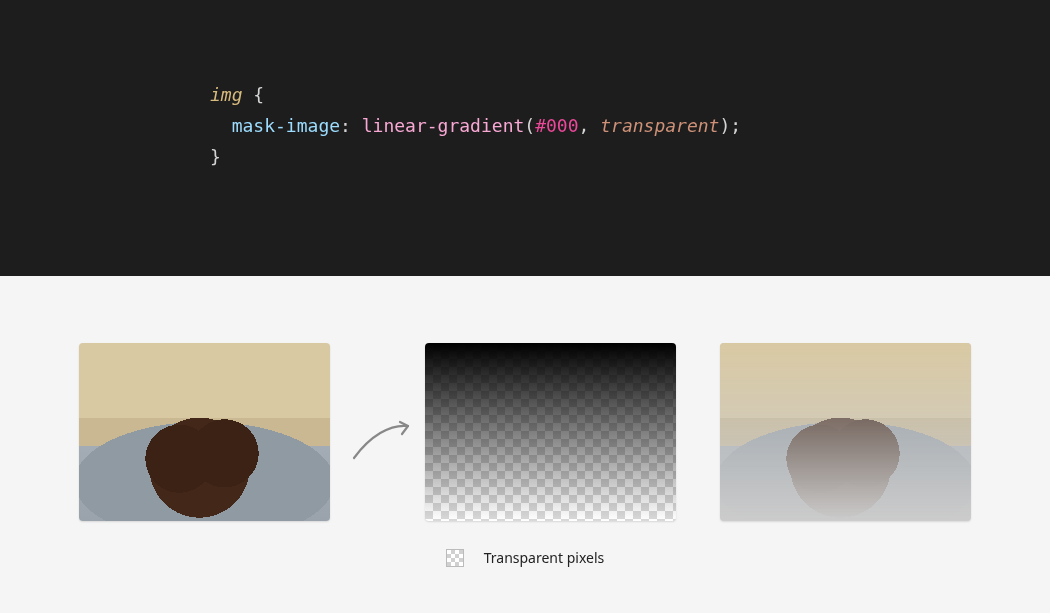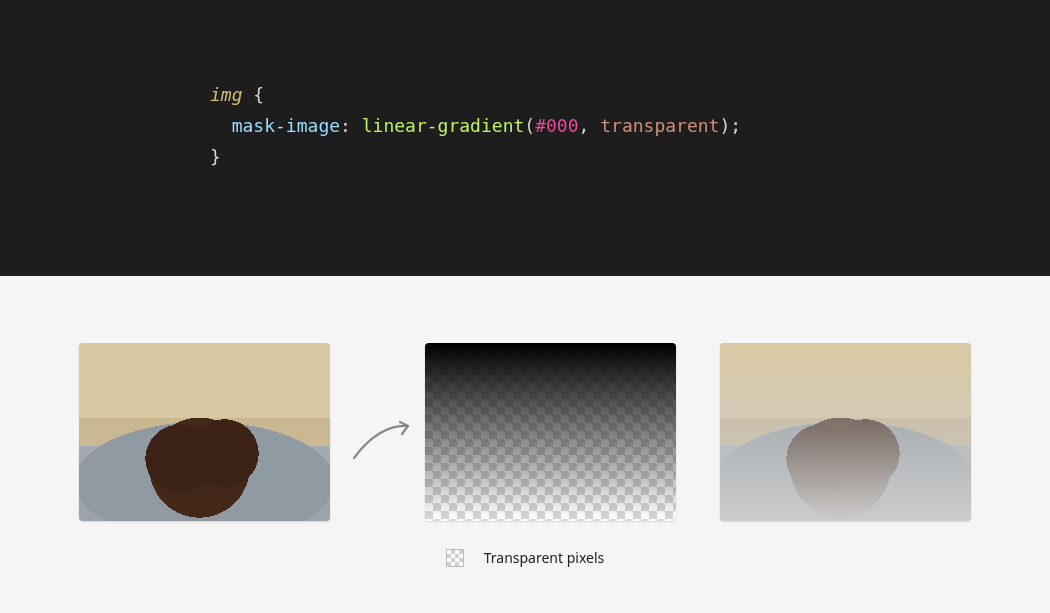--- a/index.html
+++ b/index.html
@@ -18,25 +18,25 @@
     font-family: ui-monospace, "SF Mono", Menlo, Consolas, monospace;
     font-size:18px;
     line-height:1.72;
     color:#d4d4d4;
     white-space:pre;
   }
   .tok-sel   { color:#d7ba7d;font-style:italic; }
   .tok-brace { color:#d4d4d4; }
   .tok-prop  { color:#9cdcfe; }
   .tok-colon { color:#d4d4d4; }
-  .tok-func  { color:#bef264; }
+  .tok-func  { color:#f9a8d4; }
   .tok-paren { color:#d4d4d4; }
   .tok-hex   { color:#ec4899; }
   .tok-comma { color:#d4d4d4; }
-  .tok-kw    { color:#ce9178; }
+  .tok-kw    { color:#ce9178;font-style:italic; }
   .tok-semi  { color:#d4d4d4; }
 
   .demo-area {
     position:relative;
     background:#f5f5f5;
     height:337px;
     width:100%;
   }
 
   .card {

